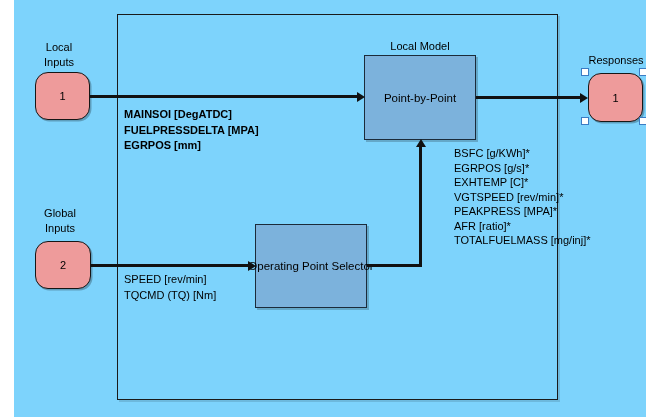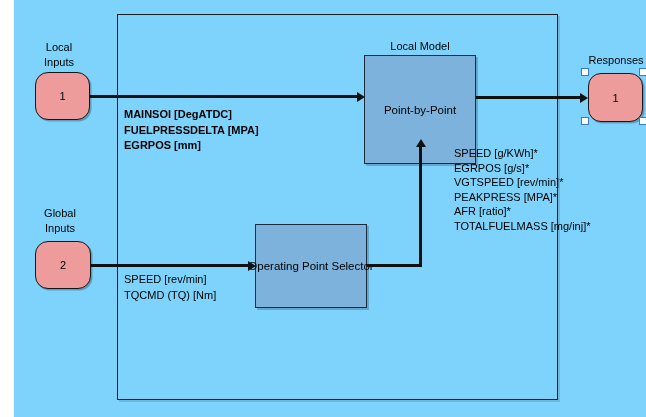--- a/index.html
+++ b/index.html
@@ -99,30 +99,31 @@
   <div class="wire" style="left:76px;top:95px;width:268px;height:3px;"></div>
   <div class="arrow-right" style="left:343px;top:91.5px;"></div>
 
   <div class="sig-group" style="left:110px;top:107px;font-weight:bold;">
       <div class="sig-line">MAINSOI [DegATDC]</div>
       <div class="sig-line">FUELPRESSDELTA [MPA]</div>
       <div class="sig-line">EGRPOS [mm]</div>
     </div>
 
   <div class="block-title" style="left:350px;top:40px;width:112px;">Local Model</div>
-  <div class="model-block" style="left:350px;top:55px;width:112px;height:109px;">
+  <div class="model-block" style="left:350px;top:55px;width:112px;height:85px;">
     <span class="block-text">Point-by-Point</span>
   </div>
 
   <div class="wire" style="left:462px;top:96px;width:104px;height:3px;"></div>
   <div class="arrow-right" style="left:566px;top:92.5px;"></div>
 
   <div class="sig-group resp" style="left:440px;top:146px;">
-      <div class="sig-line">SPEED [g/KWh]*</div>
+      <div class="sig-line">BSFC [g/KWh]*</div>
       <div class="sig-line">EGRPOS [g/s]*</div>
+      <div class="sig-line">EXHTEMP [C]*</div>
       <div class="sig-line">VGTSPEED [rev/min]*</div>
       <div class="sig-line">PEAKPRESS [MPA]*</div>
       <div class="sig-line">AFR [ratio]*</div>
       <div class="sig-line">TOTALFUELMASS [mg/inj]*</div>
     </div>
 
   <div class="port-label" style="left:567px;top:53px;">Responses</div>
   <div class="port" style="left:574px;top:73px;height:49px;">
     <span>1</span>
   </div>

